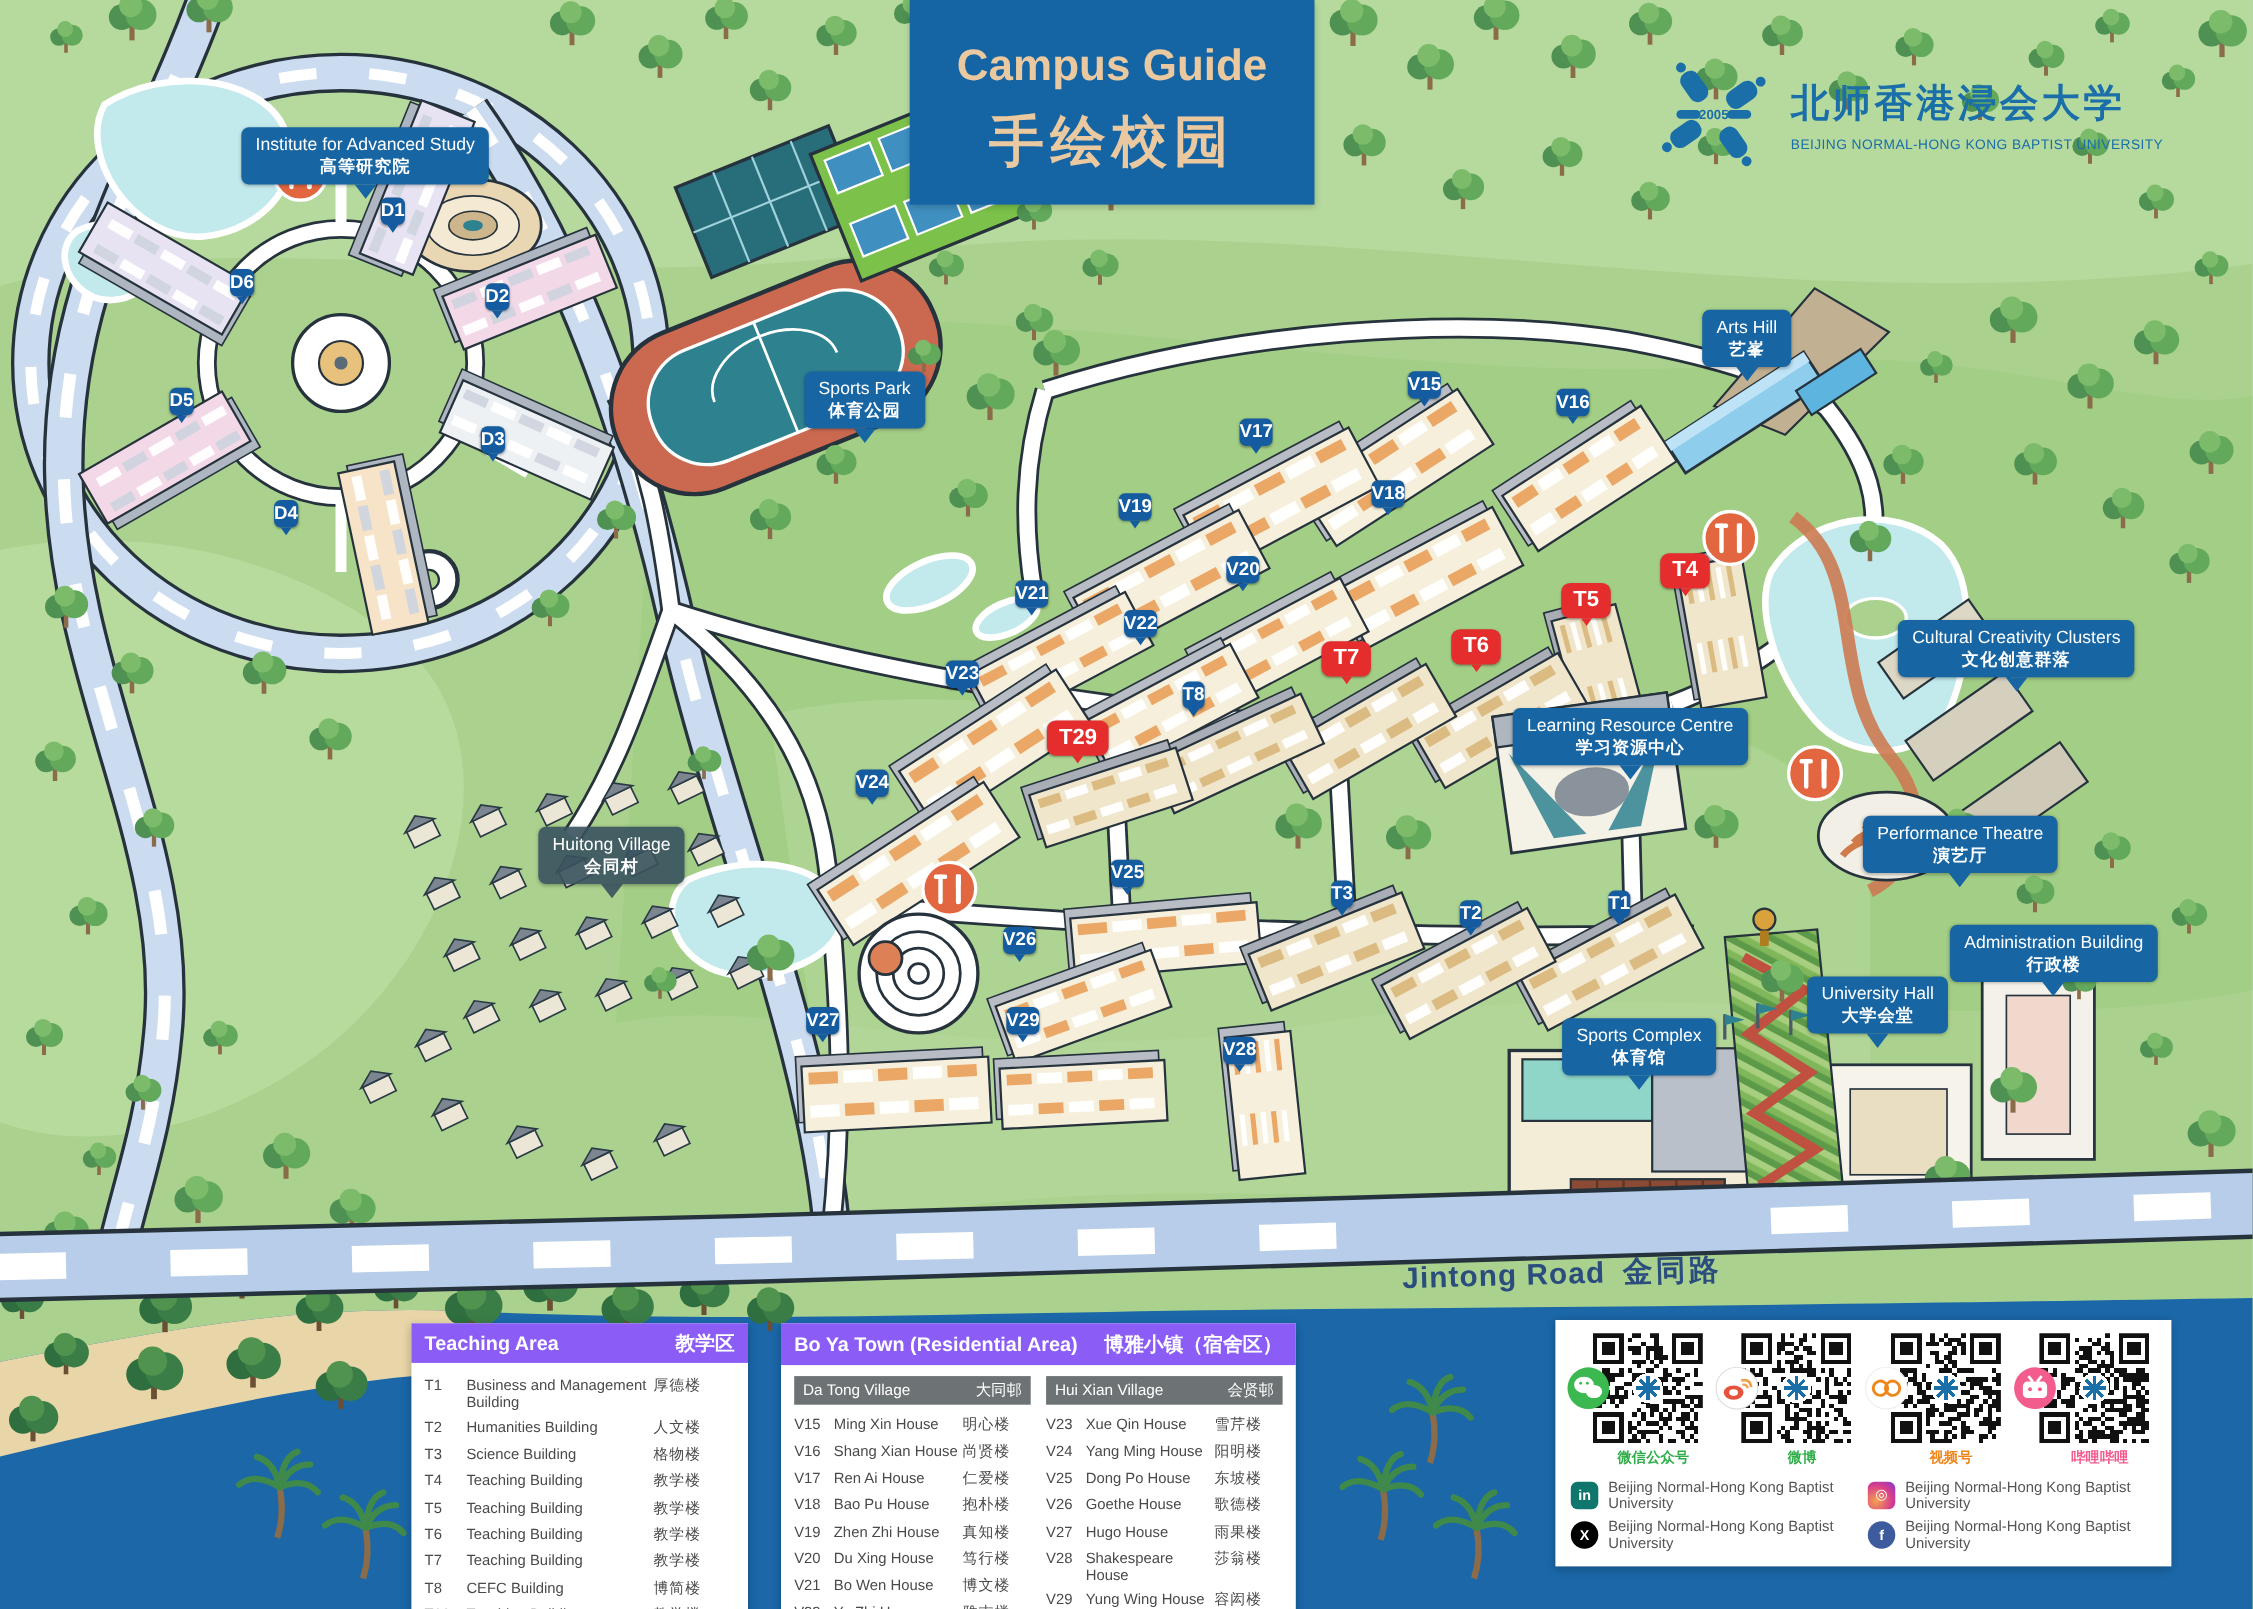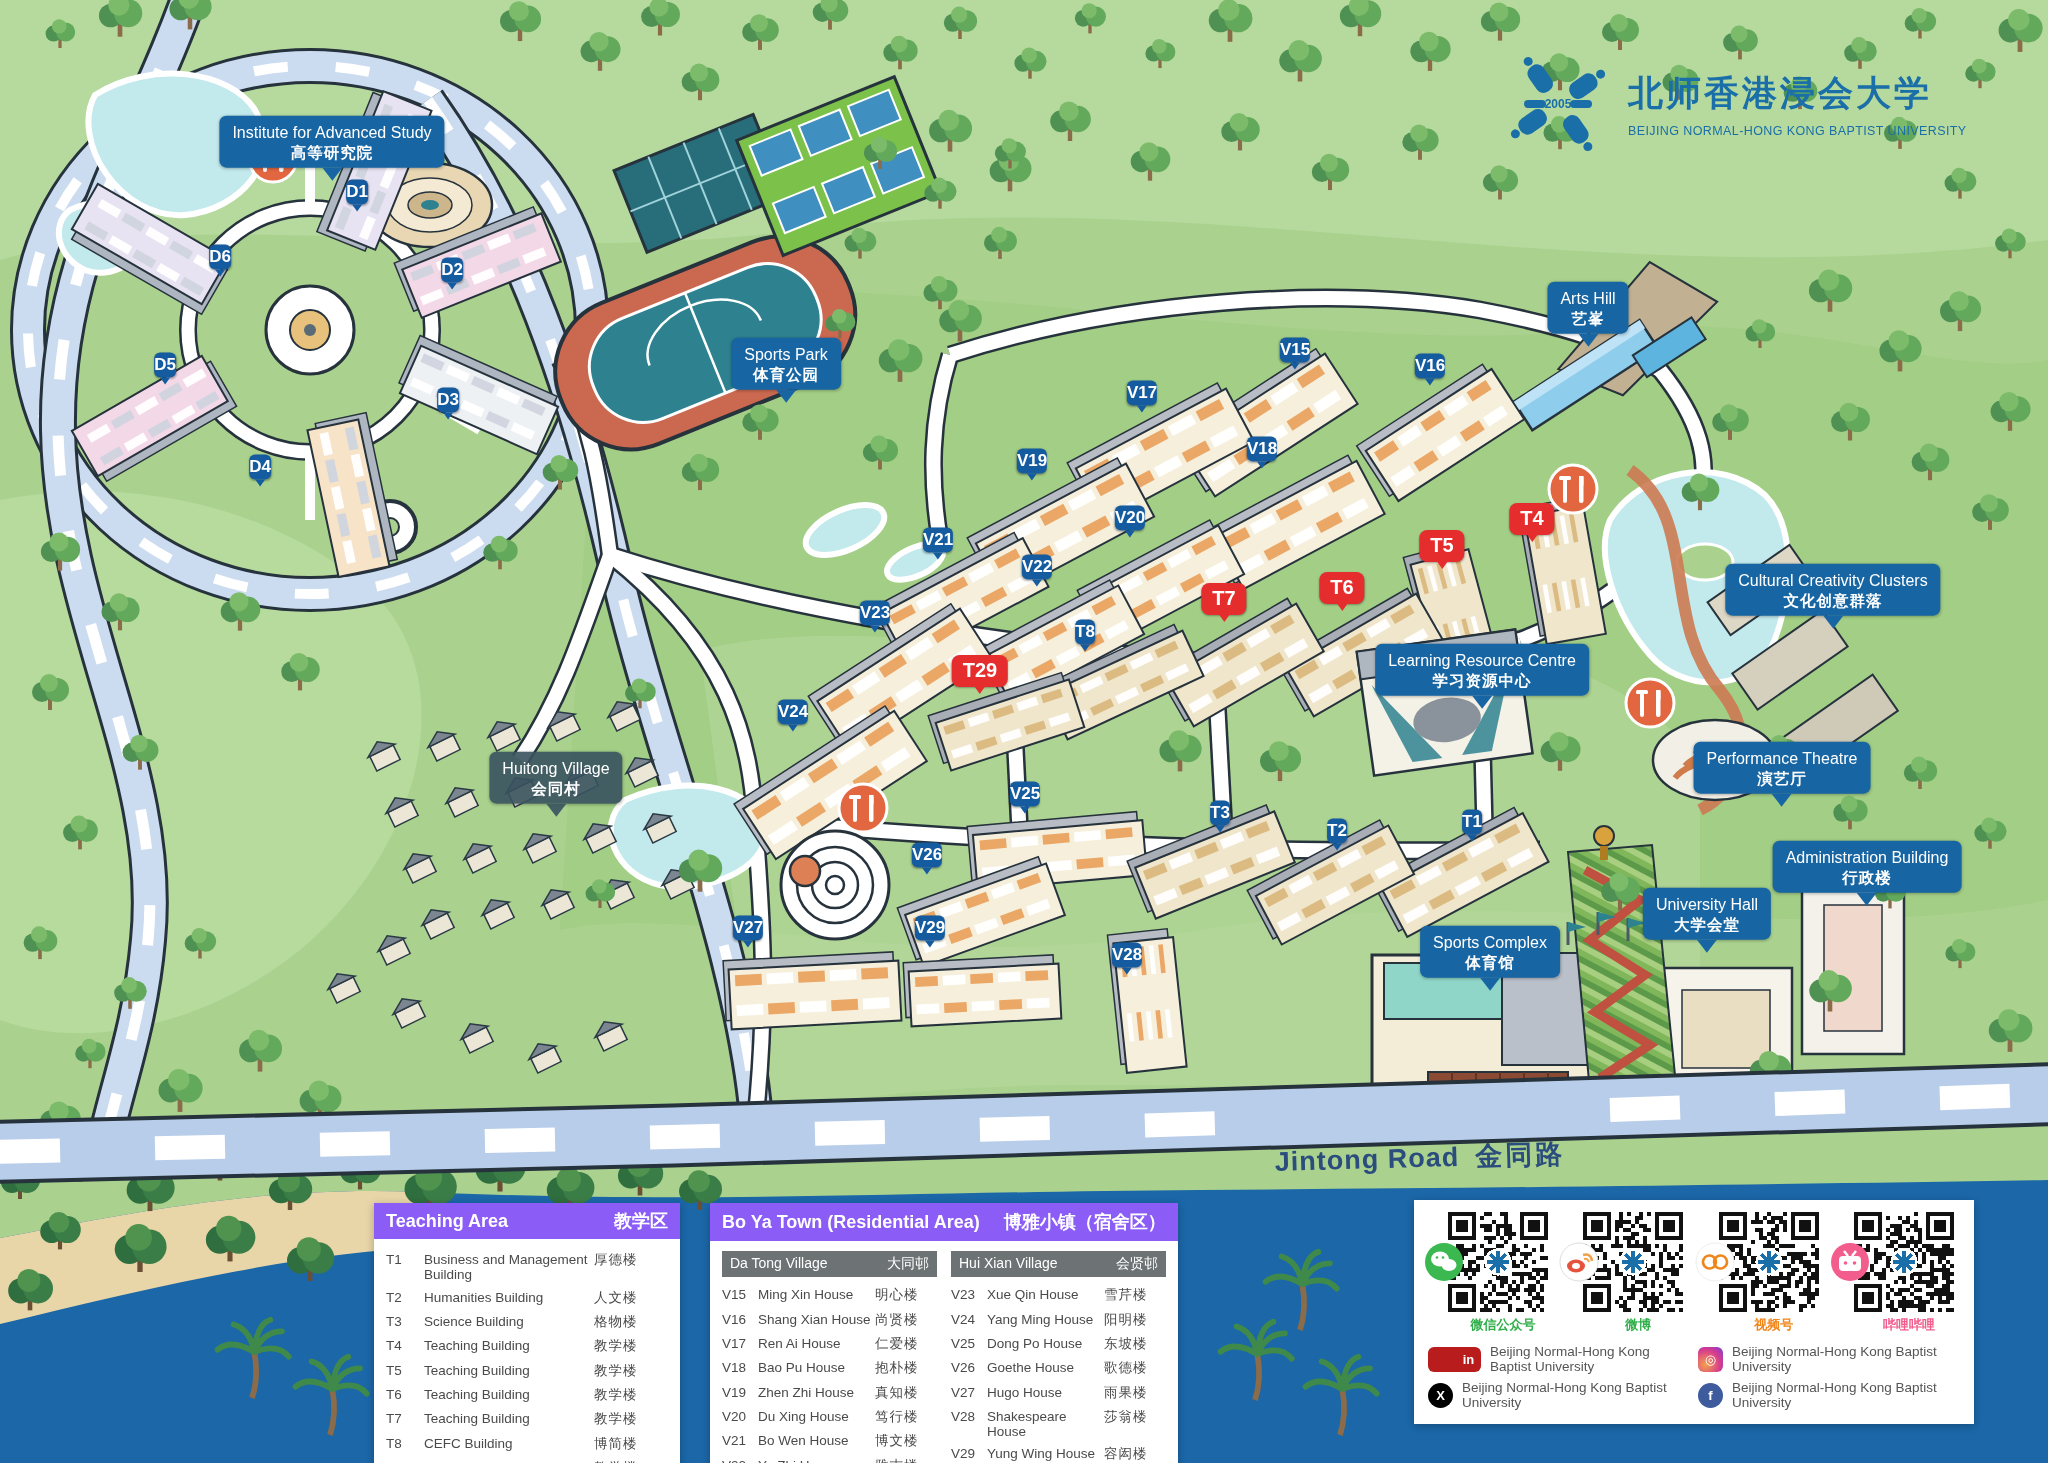--- a/index.html
+++ b/index.html
@@ -948,20 +948,24 @@
       <div class="badge" style="left: 1337px; top: 831px;">T2</div>
       <div class="badge" style="left: 1220px; top: 813px;">T3</div>
       <div class="badge" style="left: 1085px; top: 632px;">T8</div>
       <div class="badge red" style="left: 1532px; top: 519px;">T4</div>
       <div class="badge red" style="left: 1442px; top: 546px;">T5</div>
       <div class="badge red" style="left: 1342px; top: 588px;">T6</div>
       <div class="badge red" style="left: 1224px; top: 599px;">T7</div>
       <div class="badge red" style="left: 980px; top: 671px;">T29</div>
     </div>
 
+  <div id="title-banner">
+    <div class="en">Campus Guide</div>
+    <div class="zh">手绘校园</div>
+  </div>
 
   <div id="logo">
     <div class="mark">
       <svg width="112" height="112" viewBox="0 0 112 112">
         <g fill="#1a6fa8">
           <g transform="translate(56,56)">
             <g transform="rotate(-35)">
                 <rect x="-9" y="-46" width="18" height="30" rx="8"></rect>
                 <circle cx="0" cy="-52" r="4.5"></circle>
               </g>
@@ -2058,21 +2062,21 @@
               <line x1="14" y1="9" x2="18" y2="14" stroke="#fff" stroke-width="2.5"></line>
               <line x1="26" y1="9" x2="22" y2="14" stroke="#fff" stroke-width="2.5"></line>
               <circle cx="15.5" cy="21" r="1.8" fill="#f25d8e"></circle>
               <circle cx="24.5" cy="21" r="1.8" fill="#f25d8e"></circle>
             </svg></div>
           <div class="qr-label" style="color: rgb(242, 93, 142);">哔哩哔哩</div>
         </div>
       </div>
     <div id="accounts">
         <div class="account">
-          <div class="acct-icon sq" style="background: #b91c1c; padding-left: 28px;">in</div>
+          <div class="acct-icon sq" style="background: #0f766e;">in</div>
           <div class="acct-name">Beijing Normal-Hong Kong Baptist University</div>
         </div>
         <div class="account">
           <div class="acct-icon sq" style="background: radial-gradient(circle at 30% 70%, rgb(245, 161, 75), rgb(214, 59, 143) 60%, rgb(123, 59, 214));">◎</div>
           <div class="acct-name">Beijing Normal-Hong Kong Baptist University</div>
         </div>
         <div class="account">
           <div class="acct-icon" style="background: rgb(0, 0, 0);">X</div>
           <div class="acct-name">Beijing Normal-Hong Kong Baptist University</div>
         </div>

